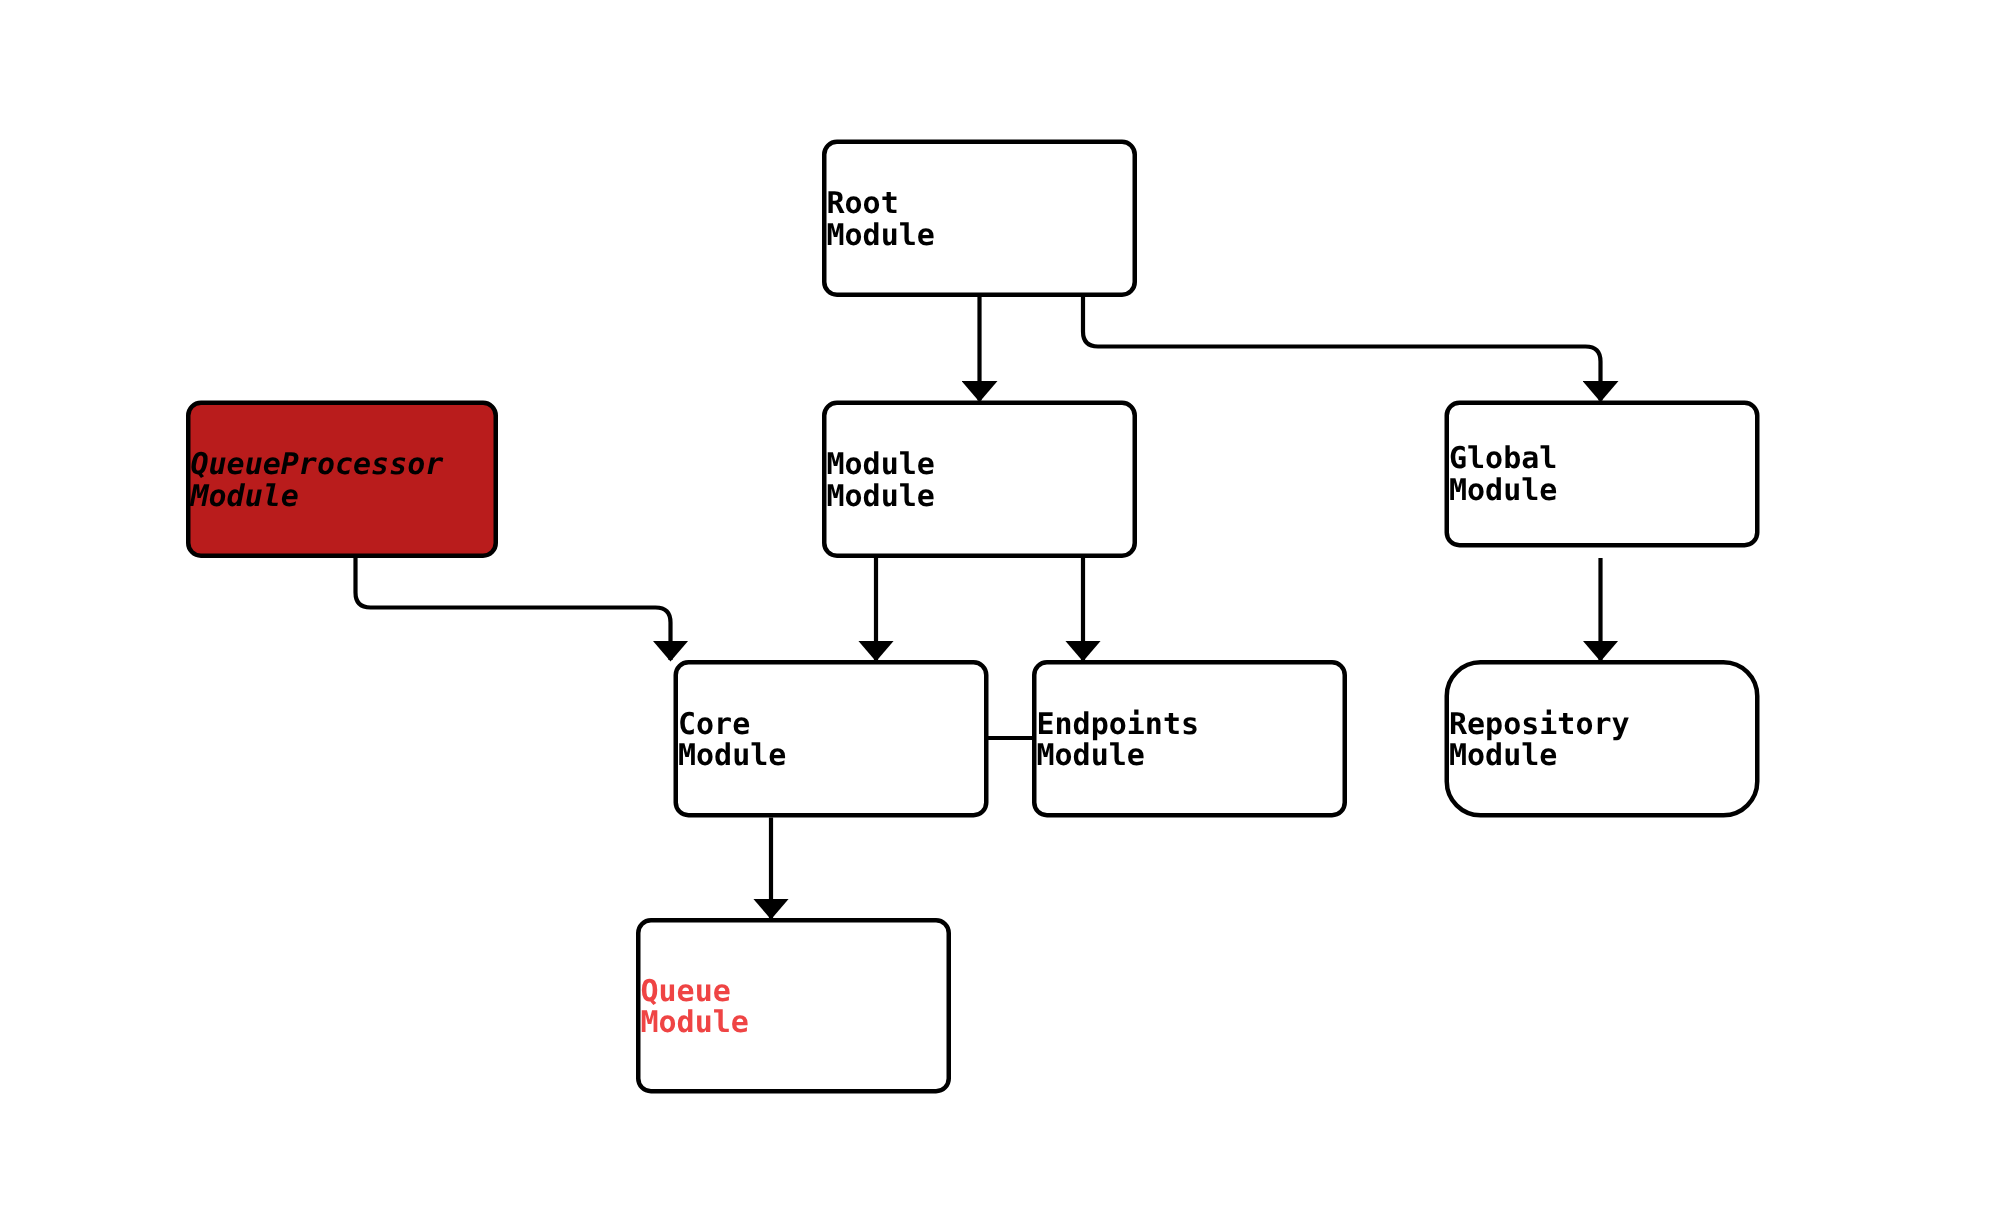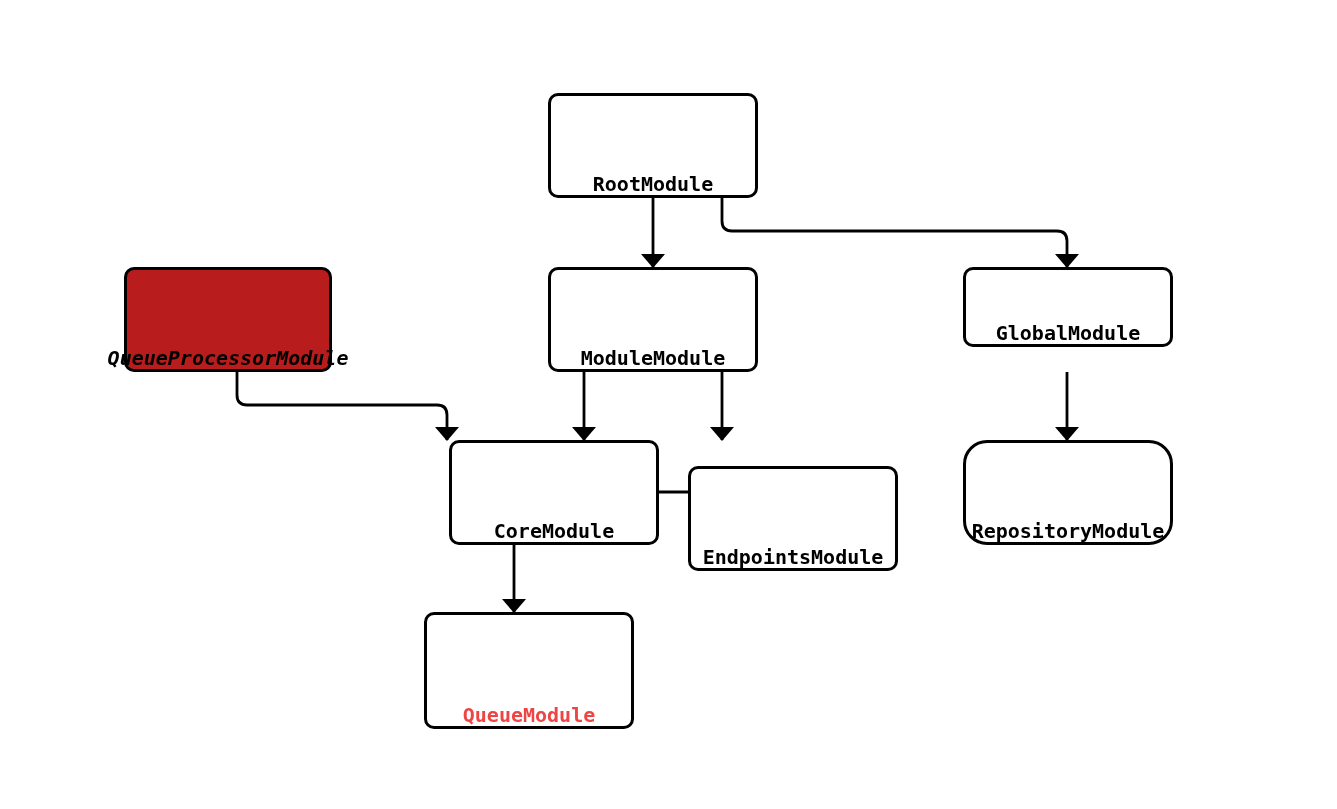--- a/index.html
+++ b/index.html
@@ -25,22 +25,22 @@
   .edge-path {
     fill: none;
     stroke-width: 2.8;
     stroke-linecap: butt;
     stroke-linejoin: miter;
   }
   .node {
     position: absolute;
     box-sizing: border-box;
     display: flex;
-    flex-direction: row;
-    align-items: flex-end;
+    flex-direction: column;
+    align-items: flex-start;
     justify-content: center;
     background: #ffffff;
     border: 3px solid #000000;
     border-radius: 10px;
     font-family: "DejaVu Sans Mono", "Liberation Mono", monospace;
     font-weight: bold;
     font-size: 20px;
     line-height: 21px;
     text-align: center;
     color: #000000;
@@ -74,29 +74,29 @@
         <span>Module</span>
       </div>
       <div class="node" style="left: 124px; top: 267px; width: 208px; height: 105px; border-color: rgb(0, 0, 0); background: #b91c1c; color: rgb(0, 0, 0); font-style: italic;">
         <span>QueueProcessor</span>
         <span>Module</span>
       </div>
       <div class="node" style="left: 548px; top: 267px; width: 210px; height: 105px; border-color: rgb(0, 0, 0); background: rgb(255, 255, 255); color: rgb(0, 0, 0);">
         <span>Module</span>
         <span>Module</span>
       </div>
-      <div class="node" style="left: 963px; top: 267px; width: 210px; height: 80px; border-color: rgb(0, 0, 0); background: rgb(255, 255, 255); color: rgb(0, 0, 0);">
+      <div class="node" style="left: 963px; top: 267px; width: 210px; height: 98px; border-color: rgb(0, 0, 0); background: rgb(255, 255, 255); color: rgb(0, 0, 0);">
         <span>Global</span>
         <span>Module</span>
       </div>
       <div class="node" style="left: 410px; top: 440px; width: 210px; height: 105px; border-color: rgb(0, 0, 0); background: rgb(255, 255, 255); color: rgb(0, 0, 0); margin-left: 39px;">
         <span>Core</span>
         <span>Module</span>
       </div>
-      <div class="node" style="left: 688px; top: 466px; width: 210px; height: 105px; border-color: rgb(0, 0, 0); background: rgb(255, 255, 255); color: rgb(0, 0, 0);">
+      <div class="node" style="left: 688px; top: 440px; width: 210px; height: 105px; border-color: rgb(0, 0, 0); background: rgb(255, 255, 255); color: rgb(0, 0, 0);">
         <span>Endpoints</span>
         <span>Module</span>
       </div>
       <div class="node" style="left: 963px; top: 440px; width: 210px; height: 105px; border-color: rgb(0, 0, 0); background: rgb(255, 255, 255); color: rgb(0, 0, 0); border-radius: 24px;">
         <span>Repository</span>
         <span>Module</span>
       </div>
       <div class="node" style="left: 424px; top: 612px; width: 210px; height: 117px; border-color: rgb(0, 0, 0); background: rgb(255, 255, 255); color: #ef4444;">
         <span>Queue</span>
         <span>Module</span>

